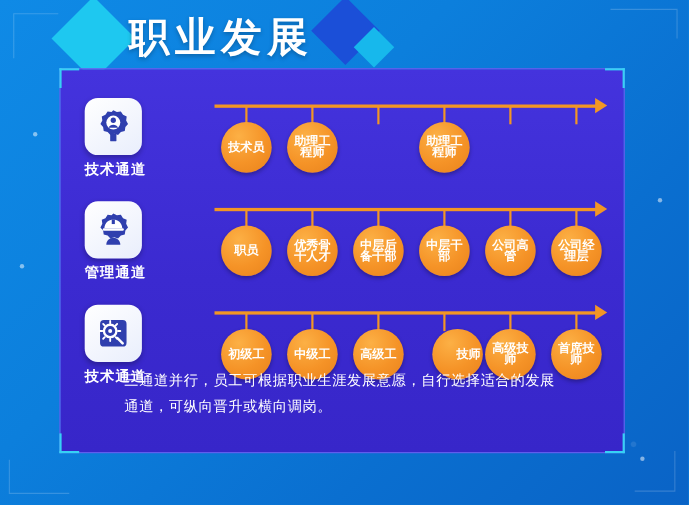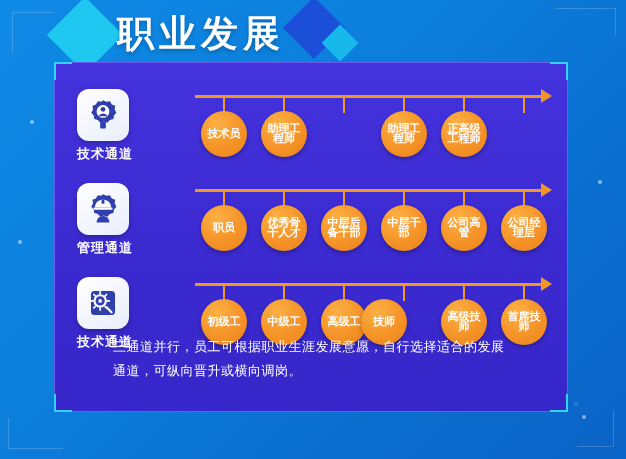--- a/index.html
+++ b/index.html
@@ -144,23 +144,20 @@
 
       <div class="node" style="left:146px;">
           <span>技术员</span>
         </div>
       <div class="node" style="left:206px;">
           <span>助理工程师</span>
         </div>
       <div class="node" style="left:326px;">
           <span>助理工程师</span>
         </div>
-      <div class="node" style="left:386px;">
-          <span>正高级工程师</span>
-        </div>
     </div>
 
     <div class="row r2">
       <div class="badge">
         <svg viewBox="0 0 48 48" xmlns="http://www.w3.org/2000/svg">
           <path fill="#2f3fae" d="M24 3l4.6 2.3 5.1-.6 2.8 4.3 4.7 2.1-.7 5.1 2.4 4.6-3.4 3.9-.8 5.1-5 1.4-3.6 3.7-4.9-1.6-4.9 1.6-3.6-3.7-5-1.4-.8-5.1L7.5 20.8l2.4-4.6-.7-5.1 4.7-2.1 2.8-4.3 5.1.6z"></path>
           <path fill="#ffffff" d="M12.5 22c0-6.4 5.1-11.5 11.5-11.5S35.5 15.6 35.5 22z"></path>
           <rect x="10.5" y="22" width="27" height="3" rx="1.5" fill="#ffffff"></rect>
           <rect x="22" y="10.5" width="4" height="6" fill="#2f3fae"></rect>
           <path fill="#2f3fae" d="M15 43c0-5 4-9 9-9s9 4 9 9z"></path>
@@ -222,21 +219,21 @@
 
       <div class="node" style="left:146px;">
           <span>初级工</span>
         </div>
       <div class="node" style="left:206px;">
           <span>中级工</span>
         </div>
       <div class="node" style="left:266px;">
           <span>高级工</span>
         </div>
-      <div class="node" style="left:306px;">
+      <div class="node" style="left:338px;text-align:right;">
           <span>技师</span>
         </div>
       <div class="node" style="left:386px;">
           <span>高级技师</span>
         </div>
       <div class="node" style="left:446px;">
           <span>首席技师</span>
         </div>
     </div>
 

